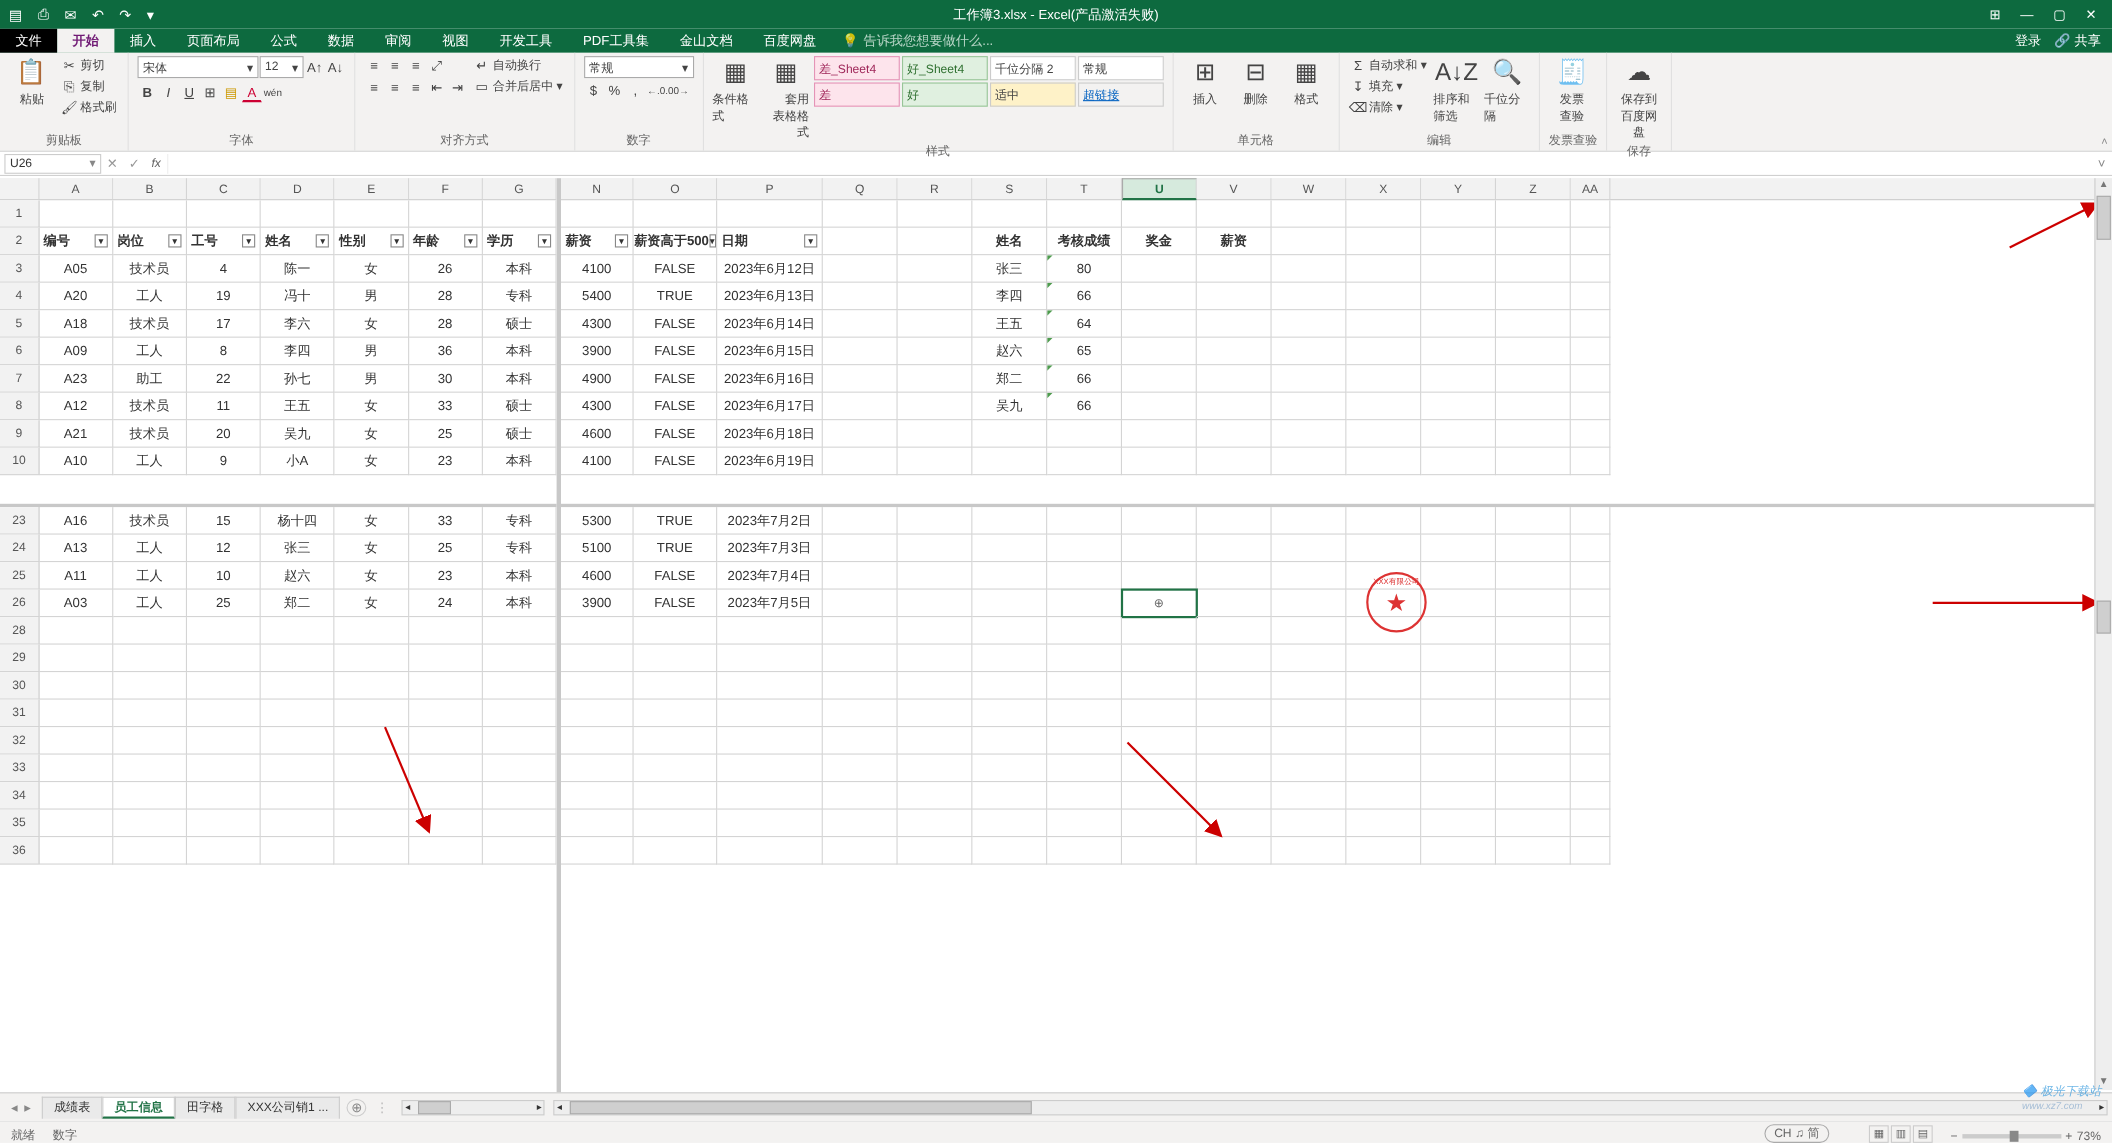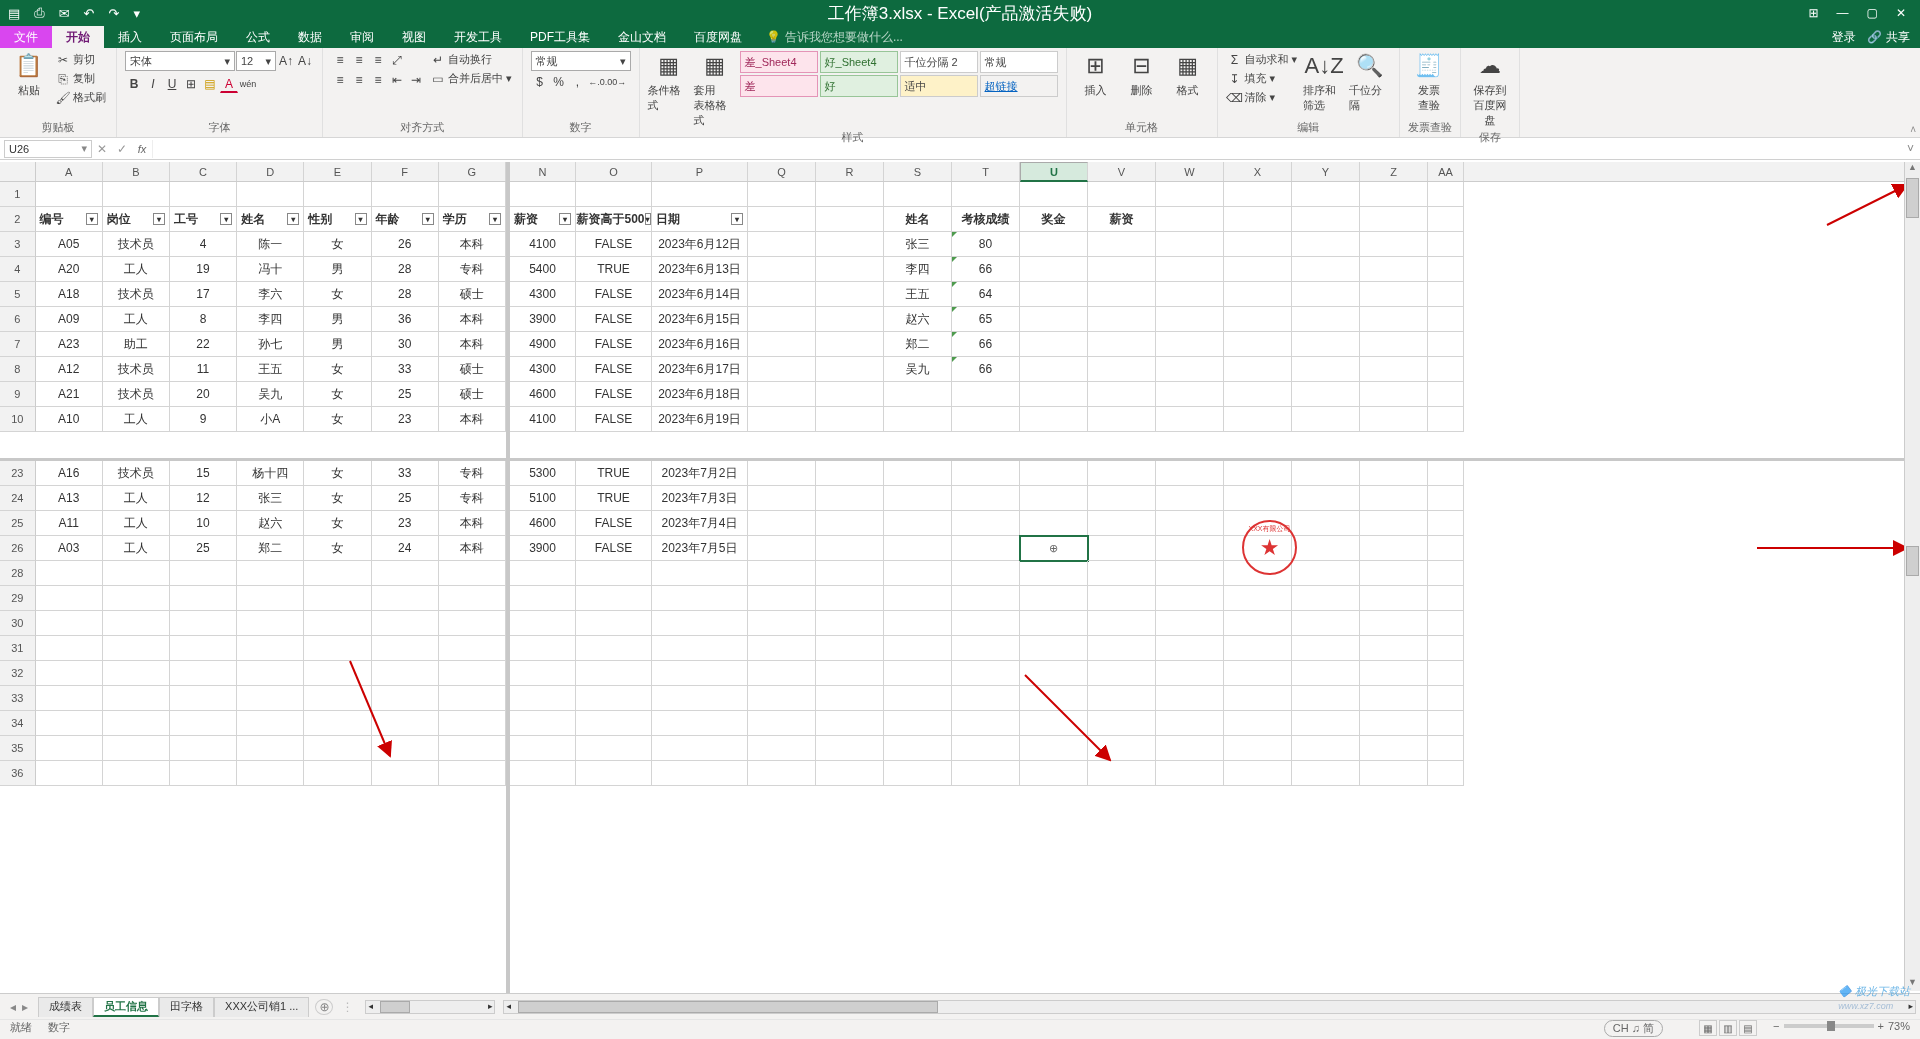--- a/index.html
+++ b/index.html
@@ -2,28 +2,28 @@
 <html><head>
 <meta charset="utf-8">
 <style>
 * { margin: 0; padding: 0; box-sizing: border-box; font-family: "Microsoft YaHei", "SimSun", sans-serif; }
 body { background: #fff; width: 1920px; height: 1039px; overflow: hidden; font-size: 12px; color: #333; position: relative; }
 
 
 .titlebar { height: 26px; background: #0d6a3f; color: #fff; display: flex; align-items: center; position: relative; }
 .titlebar .qa-left { display: flex; gap: 14px; padding-left: 8px; align-items: center; }
 .titlebar .qa-left span { font-size: 13px; cursor: pointer; }
-.titlebar .title-text { position: absolute; left: 50%; transform: translateX(-50%); font-size: 17px; }
+.titlebar .title-text { position: absolute; left: 50%; transform: translateX(-50%); font-size: 12px; }
 .titlebar .win-controls { margin-left: auto; display: flex; gap: 18px; padding-right: 14px; align-items: center; }
 .titlebar .win-controls span { font-size: 12px; cursor: pointer; }
 
 
 .ribbon-tabs { height: 22px; background: #0d6a3f; color: #fff; display: flex; align-items: stretch; font-size: 12px; }
 .ribbon-tabs .tab { padding: 0 14px; display: flex; align-items: center; cursor: pointer; }
-.ribbon-tabs .tab.first { background: #d946ef; }
+.ribbon-tabs .tab.first { background: #000000; }
 .ribbon-tabs .tab.active { background: #f3f2f1; color: #701a75; font-weight: bold; }
 .ribbon-tabs .tell-me { margin-left: 10px; display: flex; align-items: center; gap: 4px; color: #e0efe7; opacity: .8; }
 .ribbon-tabs .right { margin-left: auto; display: flex; align-items: center; gap: 12px; padding-right: 10px; }
 
 
 .ribbon { height: 90px; background: #f3f2f1; border-bottom: 1px solid #d6d6d6; display: flex; font-size: 11px; color: #444; position: relative; }
 .ribbon .group { border-right: 1px solid #e0e0e0; padding: 3px 8px 2px 8px; display: flex; flex-direction: column; }
 .ribbon .group .contents { flex: 1; display: flex; align-items: flex-start; gap: 4px; }
 .ribbon .group .label { text-align: center; font-size: 11px; color: #666; padding-top: 2px; }
 .ribbon .collapse { position: absolute; right: 4px; bottom: 2px; font-size: 10px; color: #888; cursor: pointer; }
@@ -85,21 +85,21 @@
 .sheet-bar { position: absolute; bottom: 0; left: 0; right: 0; height: 26px; background: #f3f2f1; border-top: 1px solid #ccc; display: flex; align-items: center; font-size: 12px; }
 .sheet-nav { display:flex; gap:6px; padding:0 10px; color:#888; }
 .sheet-tabs { display:flex; align-items: stretch; height: 20px; }
 .stab { border: 1px solid #ccc; border-bottom: none; padding: 1px 10px; background: #eaeaea; font-size: 11px; cursor: pointer; }
 .stab.active { background: #fff; border-bottom: 2px solid #217346; color: #217346; font-weight: bold; }
 .add-sheet { padding: 0 8px; color: #888; cursor: pointer; border:1px solid #ccc; border-radius: 50%; width:16px; height:16px; display:flex; align-items:center; justify-content:center; margin-left:6px; font-size: 12px; }
 .hscroll { height: 14px; flex:1; background: #eee; margin: 0 4px; border:1px solid #ccc; position: relative; }
 .hscroll .thumb { position:absolute; height:12px; background:#cfcfcf; border:1px solid #aaa; }
 
 
-.bottom-status { height: 20px; background: #f3f2f1; display: flex; align-items: flex-start; font-size: 11px; color: #666; gap: 16px; padding: 0 10px; border-top: 1px solid #e5e5e5; position: absolute; bottom: 0; left: 0; right: 0; }
+.bottom-status { height: 20px; background: #f3f2f1; display: flex; align-items: flex-end; font-size: 11px; color: #666; gap: 16px; padding: 0 10px; border-top: 1px solid #e5e5e5; position: absolute; bottom: 0; left: 0; right: 0; }
 
 .vscroll { position:absolute; top:162px; right:0; bottom:48px; width:16px; background:#eee; border-left:1px solid #ccc; }
 .vscroll .thumb { position:absolute; left:1px; right:1px; background:#cfcfcf; border:1px solid #aaa; }
 .vscroll .arr { position:absolute; left:0; right:0; height:14px; text-align:center; font-size:9px; color:#777; cursor:pointer; }
 
 .ime-pill { margin-left: auto; border:1px solid #aaa; border-radius: 10px; padding: 0 8px; font-size: 11px; display:flex; align-items:center; gap:4px; cursor:pointer; }
 .zoom { display:flex; align-items:center; gap:4px; font-size:11px; }
 .zoom .track { width:90px; height:4px; background:#ccc; position:relative; }
 .zoom .track .knob { position:absolute; top:-3px; left:43px; width:8px; height:10px; background:#888; }
 .view-btns { display:flex; gap:2px; }
@@ -254,21 +254,21 @@
   </div>
 
   <div class="group">
     <div class="contents">
       <div class="big-btn">
           <div class="ico">▦</div>
           <span>条件格式</span>
         </div>
       <div class="big-btn">
           <div class="ico">▦</div>
-          <span style="white-space:pre-line;text-align:left">套用
+          <span style="white-space:pre-line;text-align:right">套用
 表格格式</span>
         </div>
       <div class="style-gallery">
         <div class="style-cell bad">差_Sheet4</div>
         <div class="style-cell good">好_Sheet4</div>
         <div class="style-cell neutral">千位分隔 2</div>
         <div class="style-cell neutral">常规</div>
         <div class="style-cell bad">差</div>
         <div class="style-cell good">好</div>
         <div class="style-cell hl">适中</div>

